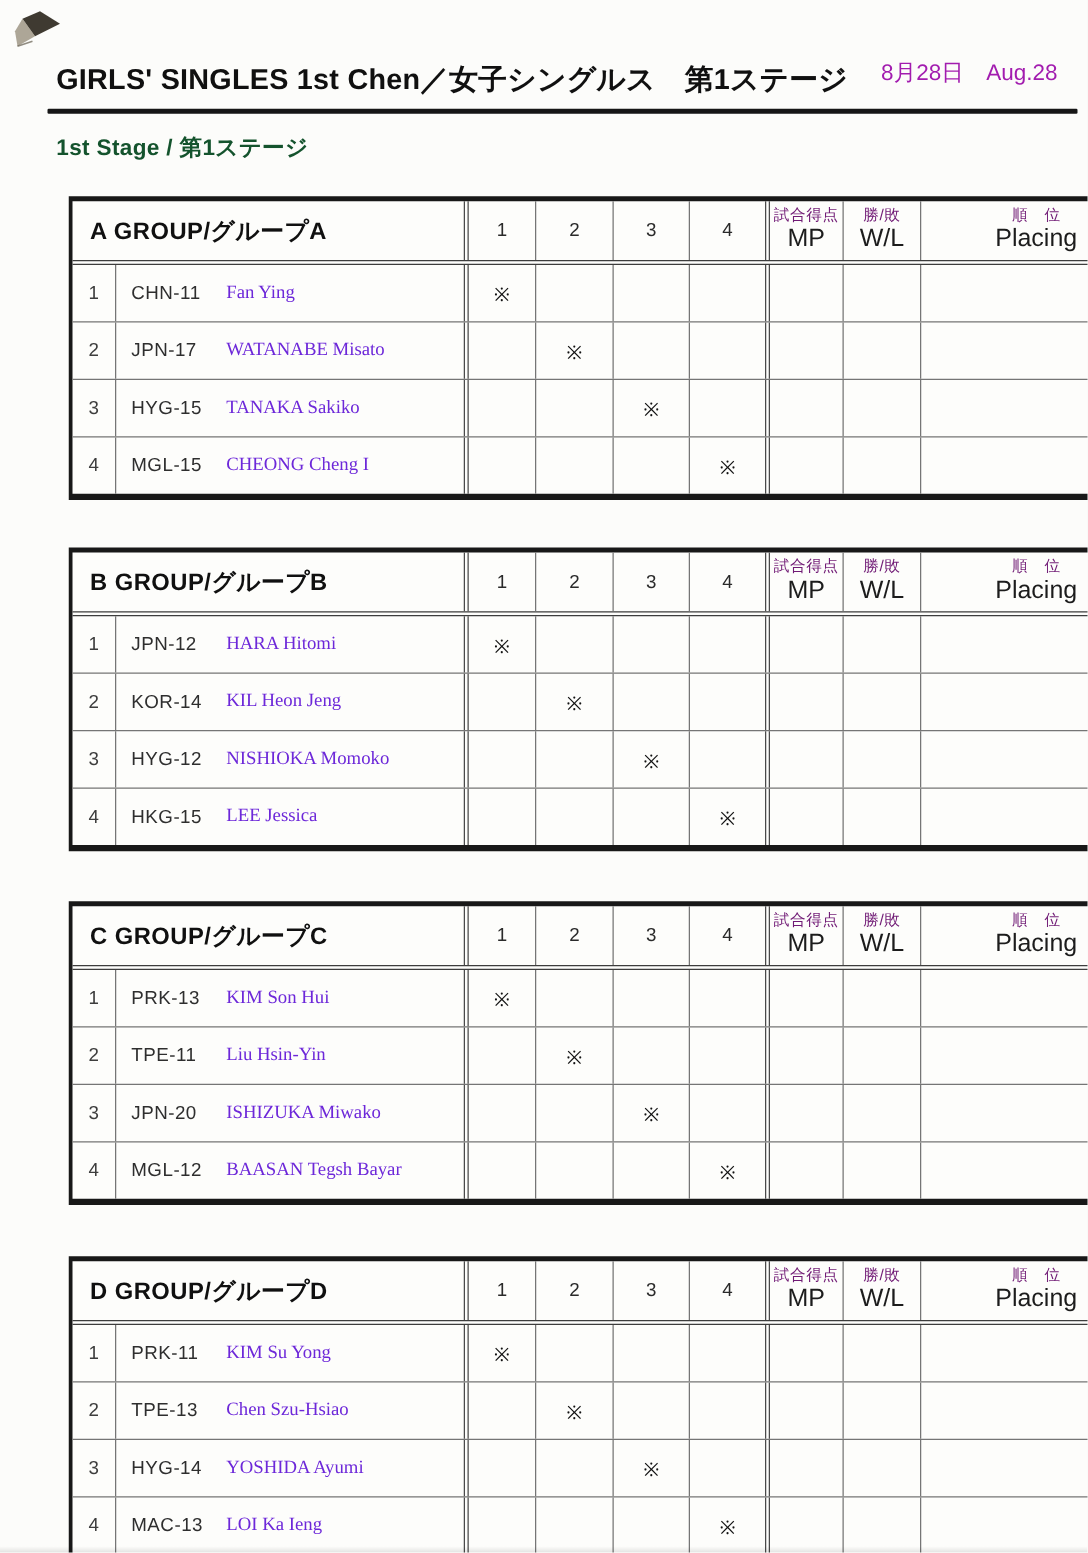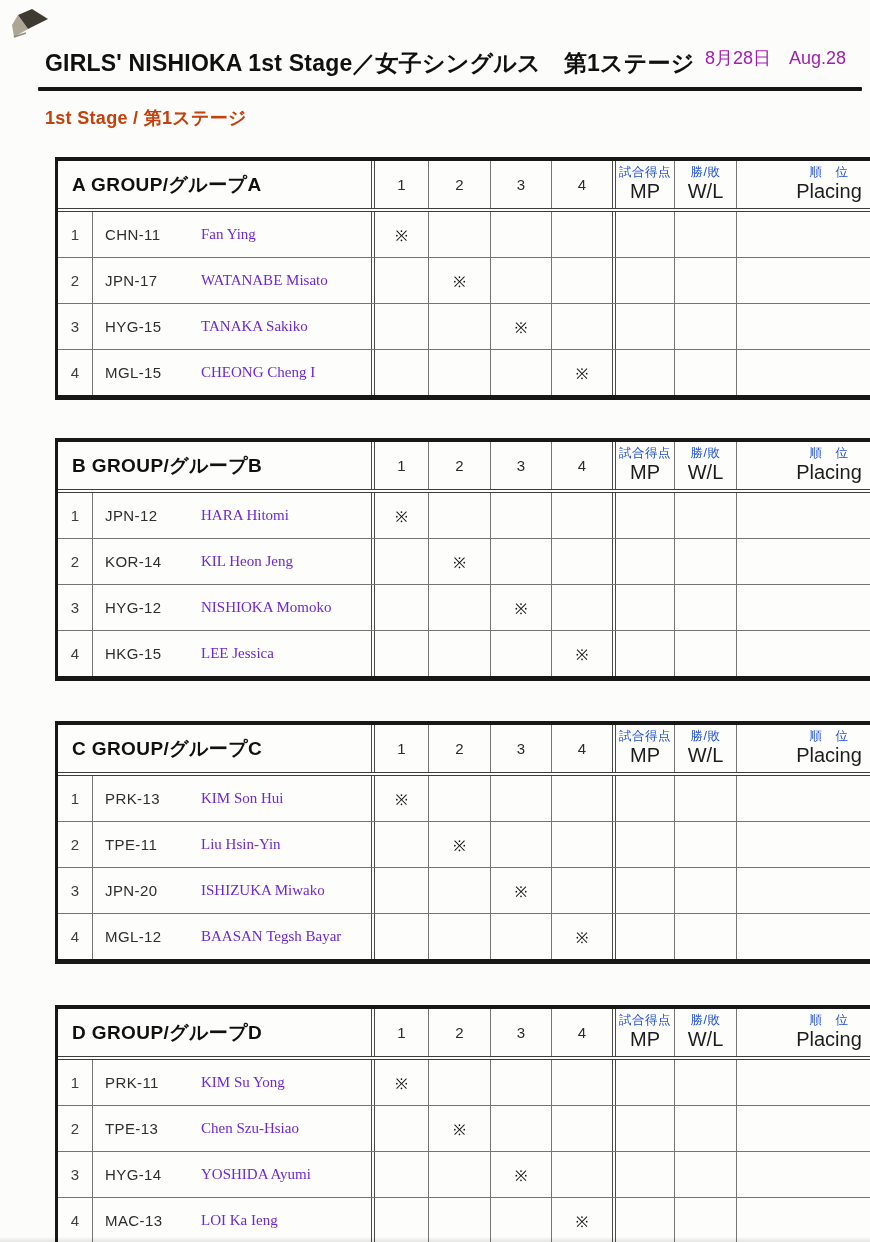--- a/index.html
+++ b/index.html
@@ -32,21 +32,21 @@
     position:absolute;right:24px;top:46px;
     font-size:18px;color:#a21caf;white-space:nowrap;
   }
   .date-line .sep{display:inline-block;width:18px;}
   .title-rule{
     position:absolute;left:38px;top:87px;width:824px;height:4px;
     background:#161616;border-radius:1px;
   }
   .subtitle{
     position:absolute;left:45px;top:106px;
-    font-size:18px;font-weight:bold;color:#c2410c;letter-spacing:0.3px;
+    font-size:18px;font-weight:bold;color:#14532d;letter-spacing:0.3px;
   }
 
   
   section.group{
     position:absolute;left:55px;width:869px;
     border:3px solid #181818;border-top-width:4px;border-bottom-width:5px;
     box-sizing:border-box;background:#fdfdfb;
   }
   .tr{
     display:grid;
@@ -66,25 +66,25 @@
   .td.dl{border-left:4px double #4a4a4a;}
   .td.last{border-right:none;}
 
   .group-title{
     grid-column:1 / 3;
     justify-content:flex-start;padding-left:14px;
     font-size:19px;font-weight:bold;letter-spacing:0.4px;color:#101010;
   }
   .head-num{font-size:15px;color:#2a2a2a;}
   .two-line{flex-direction:column;line-height:1.18;}
-  .two-line .jp{font-size:12.5px;color:#1d4ed8;letter-spacing:0.5px;}
+  .two-line .jp{font-size:12.5px;color:#701a75;letter-spacing:0.5px;}
   .two-line .en{font-size:20px;color:#1c1c1c;}
 
   .no-cell{font-size:15px;color:#3d3d3d;}
-  .name-cell{justify-content:flex-start;padding-left:12px;gap:20px;}
+  .name-cell{justify-content:flex-start;padding-left:12px;}
   .pid{
     font-size:15px;color:#2e2e2e;letter-spacing:0.4px;
     min-width:70px;
   }
   .pname{
     font-family:"Liberation Serif", serif;
     font-size:15px;color:#6d28d9;margin-left:6px;
     white-space:nowrap;
   }
   .mark{font-size:15px;color:#111;}
@@ -93,21 +93,21 @@
 <body>
 
 <div class="page">
 
   <svg class="artifact" viewBox="0 0 48 46">
     <polygon points="26,6 42,16 22,26 12,12" fill="#241f14" opacity="0.88"></polygon>
     <polygon points="12,12 22,26 8,34 6,22" fill="#6b5f46" opacity="0.55"></polygon>
     <line x1="8" y1="34" x2="20" y2="30" stroke="#4a4232" stroke-width="1.4" opacity="0.6"></line>
   </svg>
 
-  <div class="main-title">GIRLS' NISHIOKA 1st Stage／女子シングルス　第1ステージ</div>
+  <div class="main-title">GIRLS' SINGLES 1st Chen／女子シングルス　第1ステージ</div>
 
   <div class="date-line">
     <span>8月28日</span><span class="sep"></span><span>Aug.28</span>
   </div>
 
   <div class="title-rule"></div>
 
   <div class="subtitle">1st Stage / 第1ステージ</div>
 
   <div id="tables">

